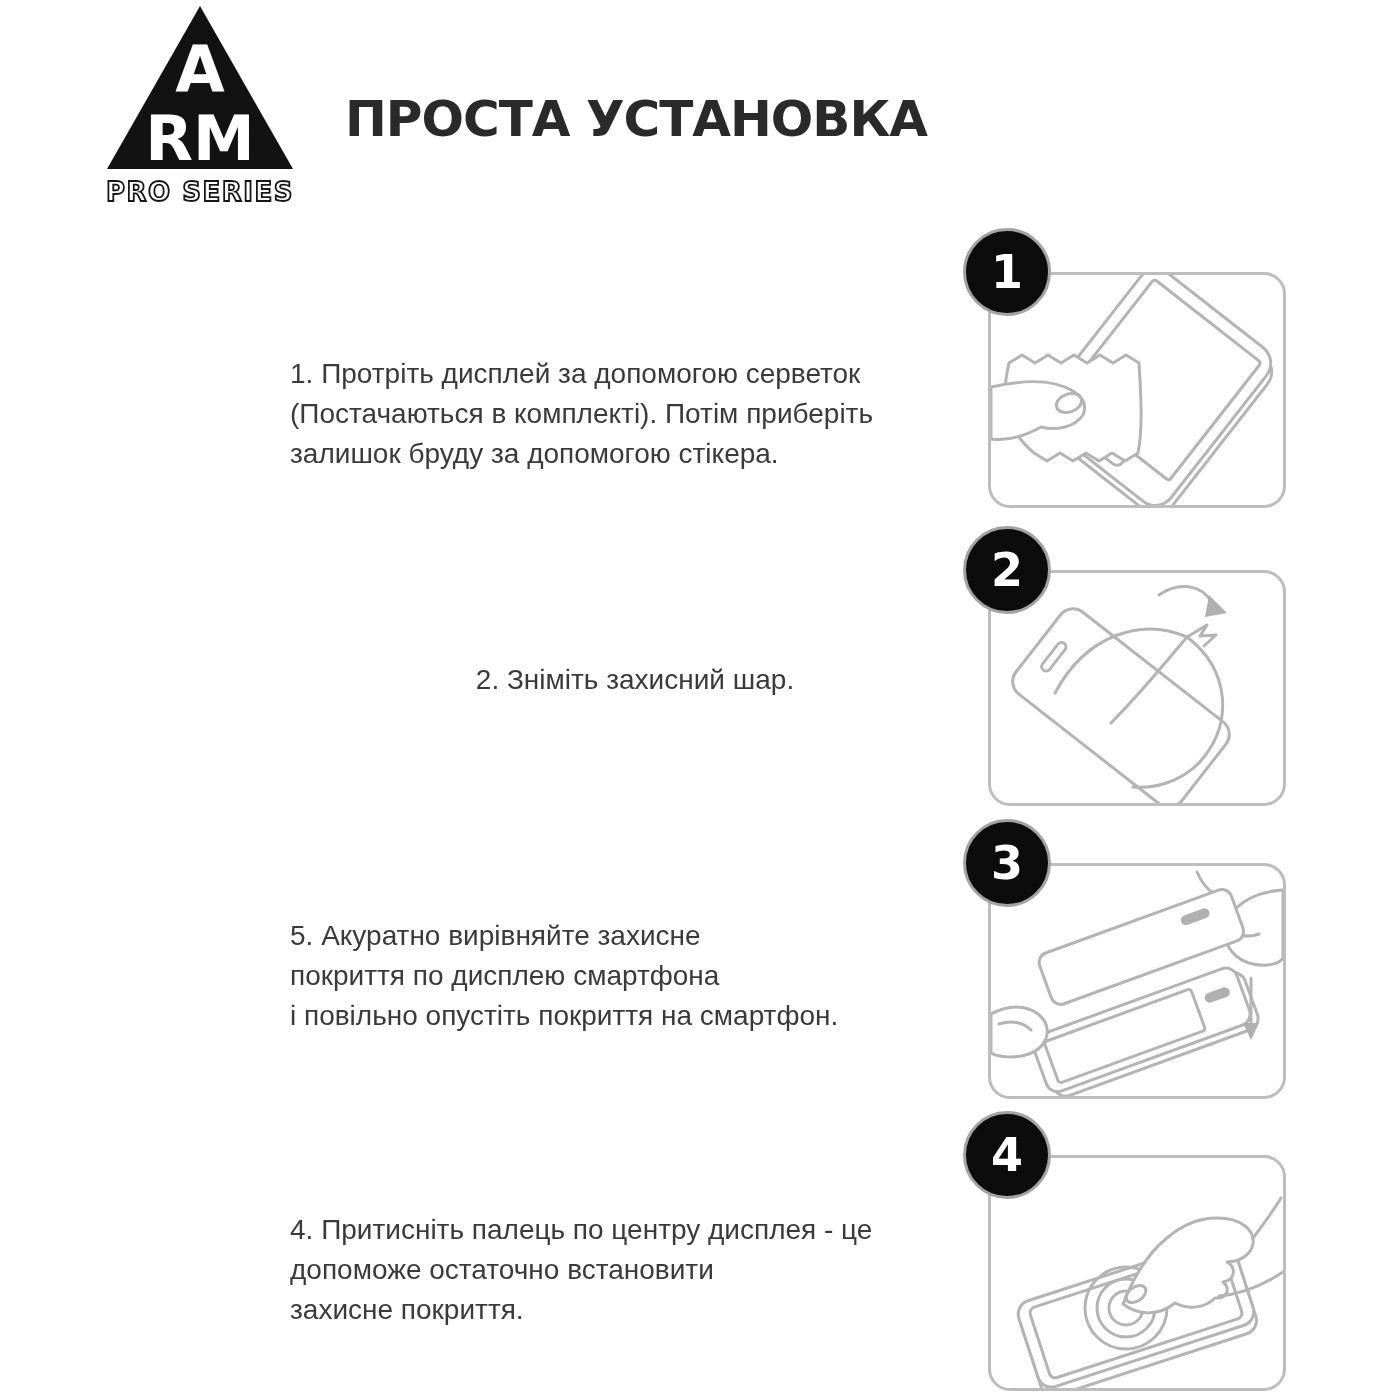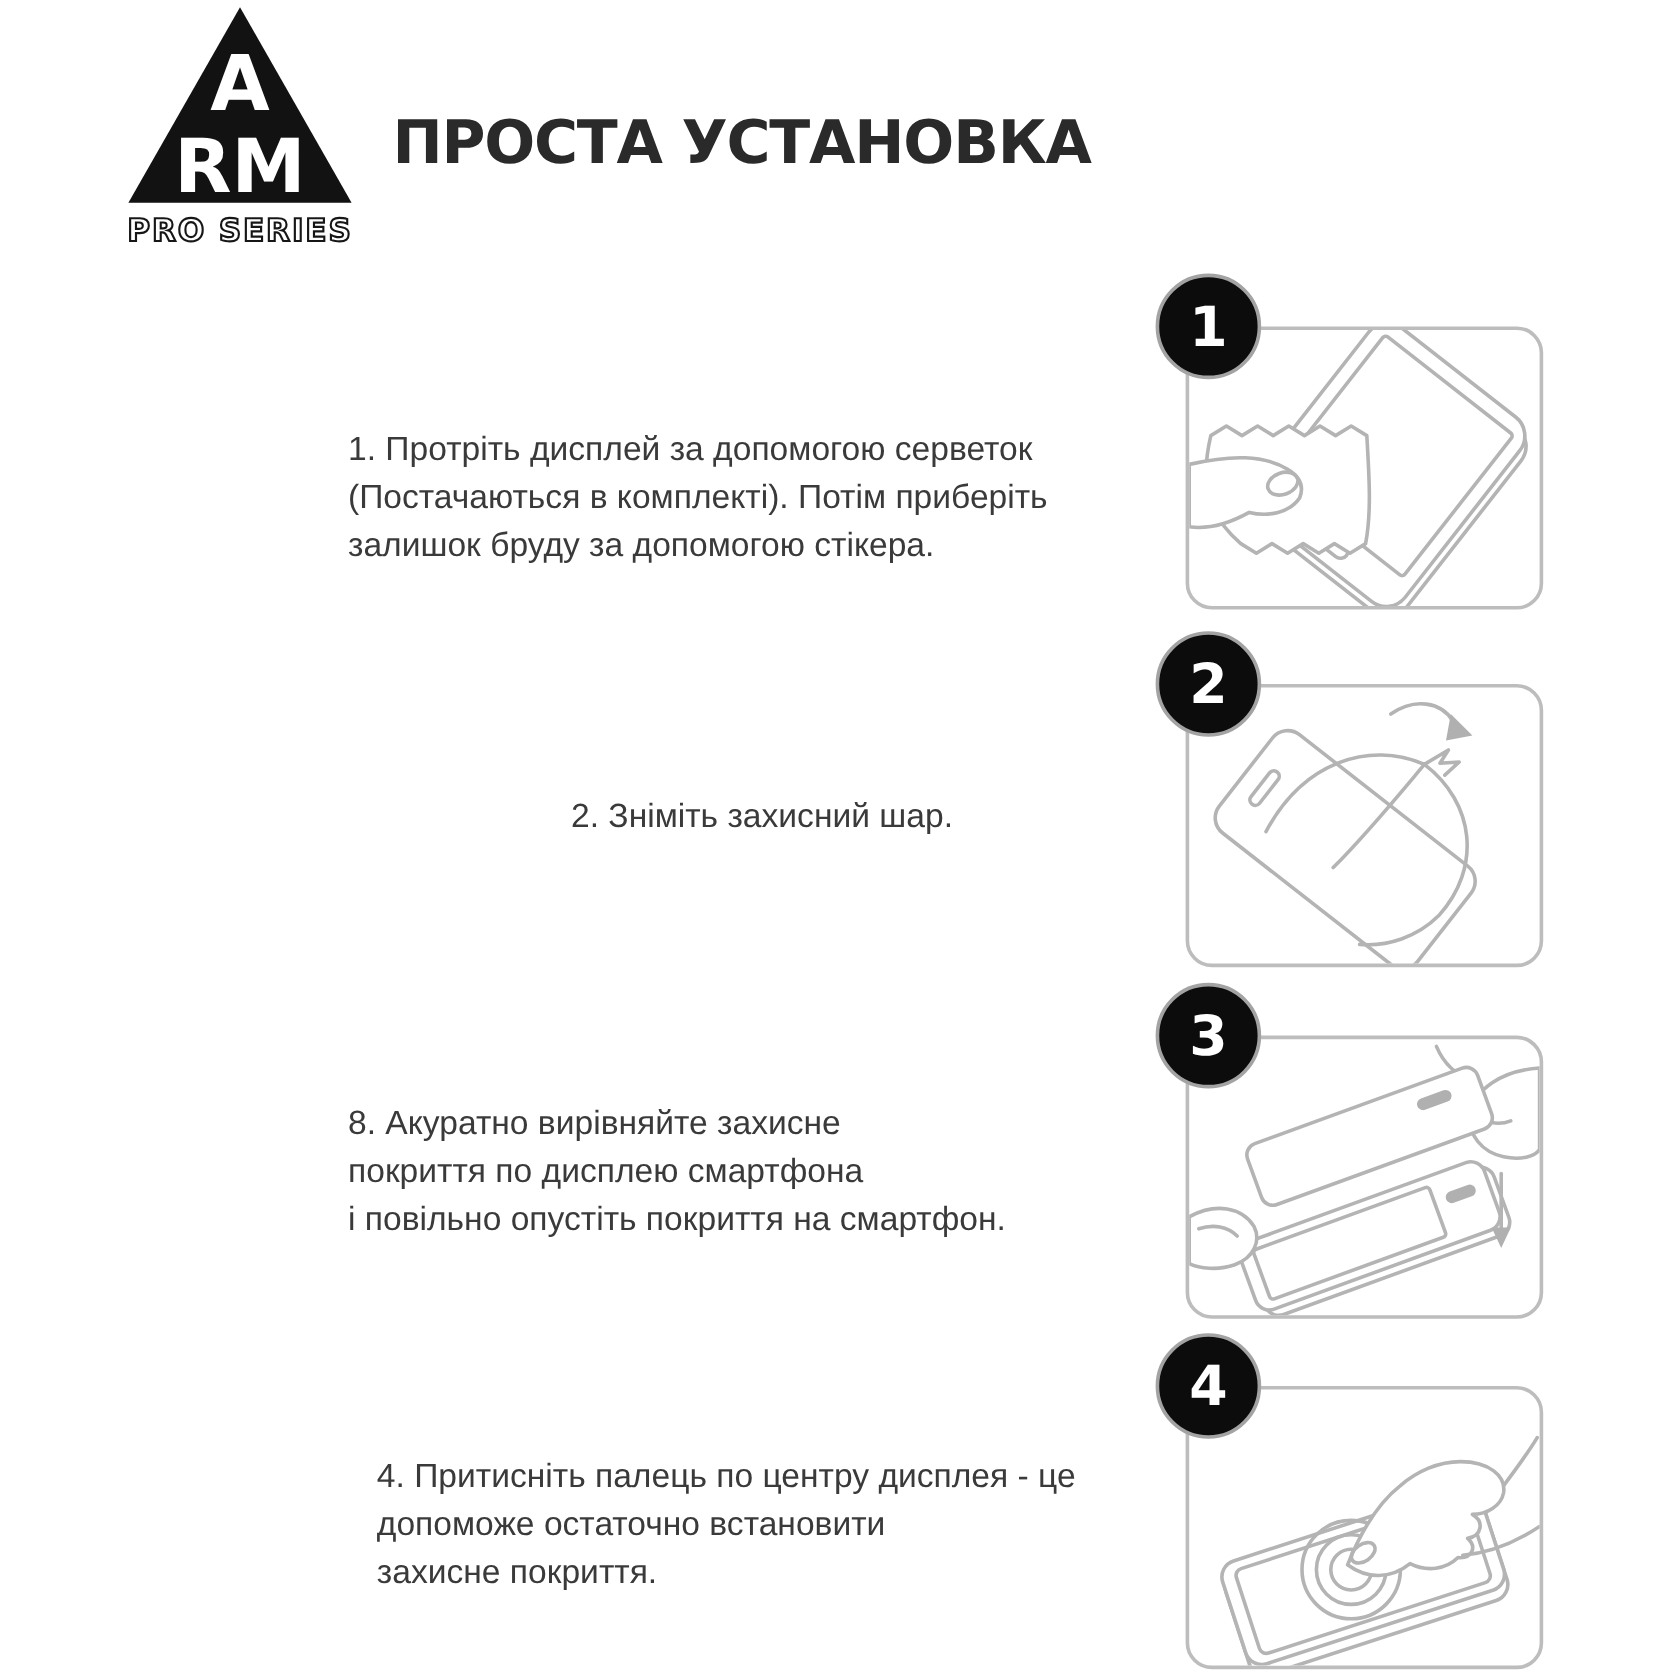--- a/index.html
+++ b/index.html
@@ -1,29 +1,29 @@
 <!DOCTYPE html>
 <html><head>
 <meta charset="utf-8">
 <style>
   html,body{margin:0;padding:0;background:#fff;}
   #page{position:relative;width:1400px;height:1400px;background:#ffffff;overflow:hidden;
         font-family:"Liberation Sans",sans-serif;}
   
   #logo{position:absolute;left:100px;top:4px;width:200px;height:202px;}
   
-  .title{position:absolute;left:327px;top:90px;font-family:"DejaVu Sans",sans-serif;
+  .title{position:absolute;left:345px;top:90px;font-family:"DejaVu Sans",sans-serif;
          font-weight:bold;font-size:50px;letter-spacing:-1px;color:#2a2a2a;white-space:nowrap;}
   
   .step-text{position:absolute;left:290px;width:690px;font-size:28px;line-height:40px;
              color:#3a3a3a;font-weight:500;white-space:pre-line;}
   #step1-text{top:320px;margin-top:34px;}
   #step2-text{top:660px;text-align:center;}
   #step3-text{top:916px;}
-  #step4-text{top:1210px;margin-left:24px;}
+  #step4-text{top:1210px;}
   
   .figbox{position:absolute;left:988px;width:292px;height:230px;border:3px solid #bdbdbd;
           border-radius:22px;background:#fff;}
   #figbox1{top:272px;} #figbox2{top:570px;} #figbox3{top:863px;} #figbox4{top:1155px;}
   .badge{position:absolute;left:-28px;top:-47px;width:82px;height:82px;border-radius:50%;
          background:#0c0c0c;border:3px solid #a3a3a3;display:flex;align-items:center;
          justify-content:center;color:#ffffff;z-index:2;
          font-family:"DejaVu Sans",sans-serif;font-weight:bold;font-size:46px;}
   svg.illus{position:absolute;left:0;top:0;width:100%;height:100%;border-radius:19px;}
   .illus path,.illus rect,.illus circle,.illus ellipse,.illus line,.illus polygon{
@@ -42,21 +42,21 @@
     <text x="100" y="156" text-anchor="middle" font-family="DejaVu Sans, sans-serif" font-weight="bold" font-size="62" fill="#ffffff">RM</text>
     <text x="100" y="197" text-anchor="middle" font-family="DejaVu Sans, sans-serif" font-weight="bold" font-size="26" letter-spacing="1.5" fill="#ffffff" stroke="#161616" stroke-width="1.8">PRO SERIES</text>
   </svg>
 
   <div class="title">ПРОСТА УСТАНОВКА</div>
 
   <div class="step-text" id="step1-text">1. Протріть дисплей за допомогою серветок
 (Постачаються в комплекті). Потім приберіть
 залишок бруду за допомогою стікера.</div>
   <div class="step-text" id="step2-text">2. Зніміть захисний шар.</div>
-  <div class="step-text" id="step3-text">8. Акуратно вирівняйте захисне
+  <div class="step-text" id="step3-text">5. Акуратно вирівняйте захисне
 покриття по дисплею смартфона
 і повільно опустіть покриття на смартфон.</div>
   <div class="step-text" id="step4-text">4. Притисніть палець по центру дисплея - це
 допоможе остаточно встановити
 захисне покриття.</div>
 
   <div class="figbox" id="figbox1">
     <div class="badge">1</div>
     <svg class="illus" viewBox="0 0 292 230">
       <g transform="rotate(38 165 112)">

